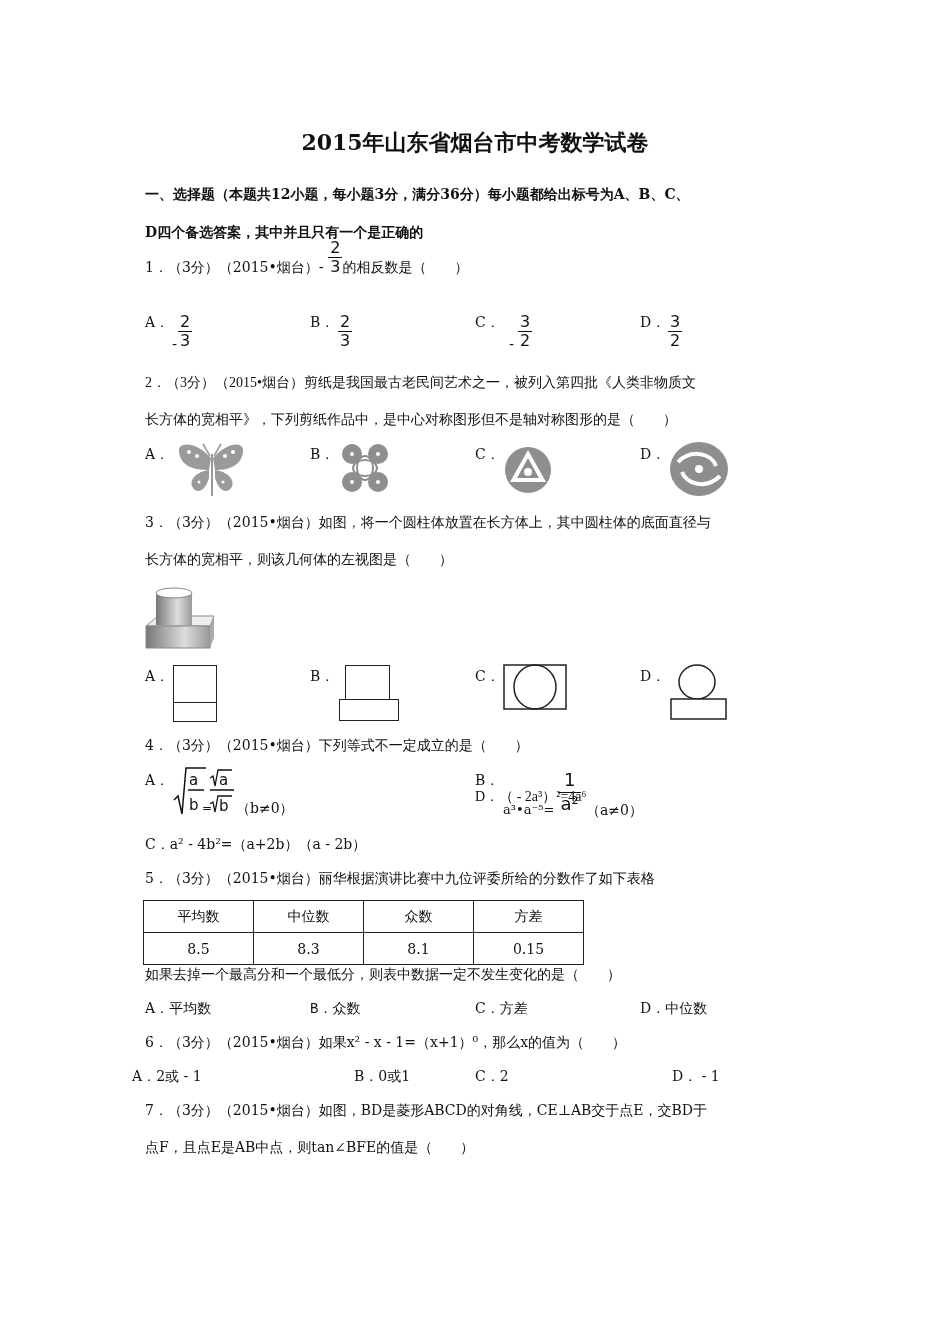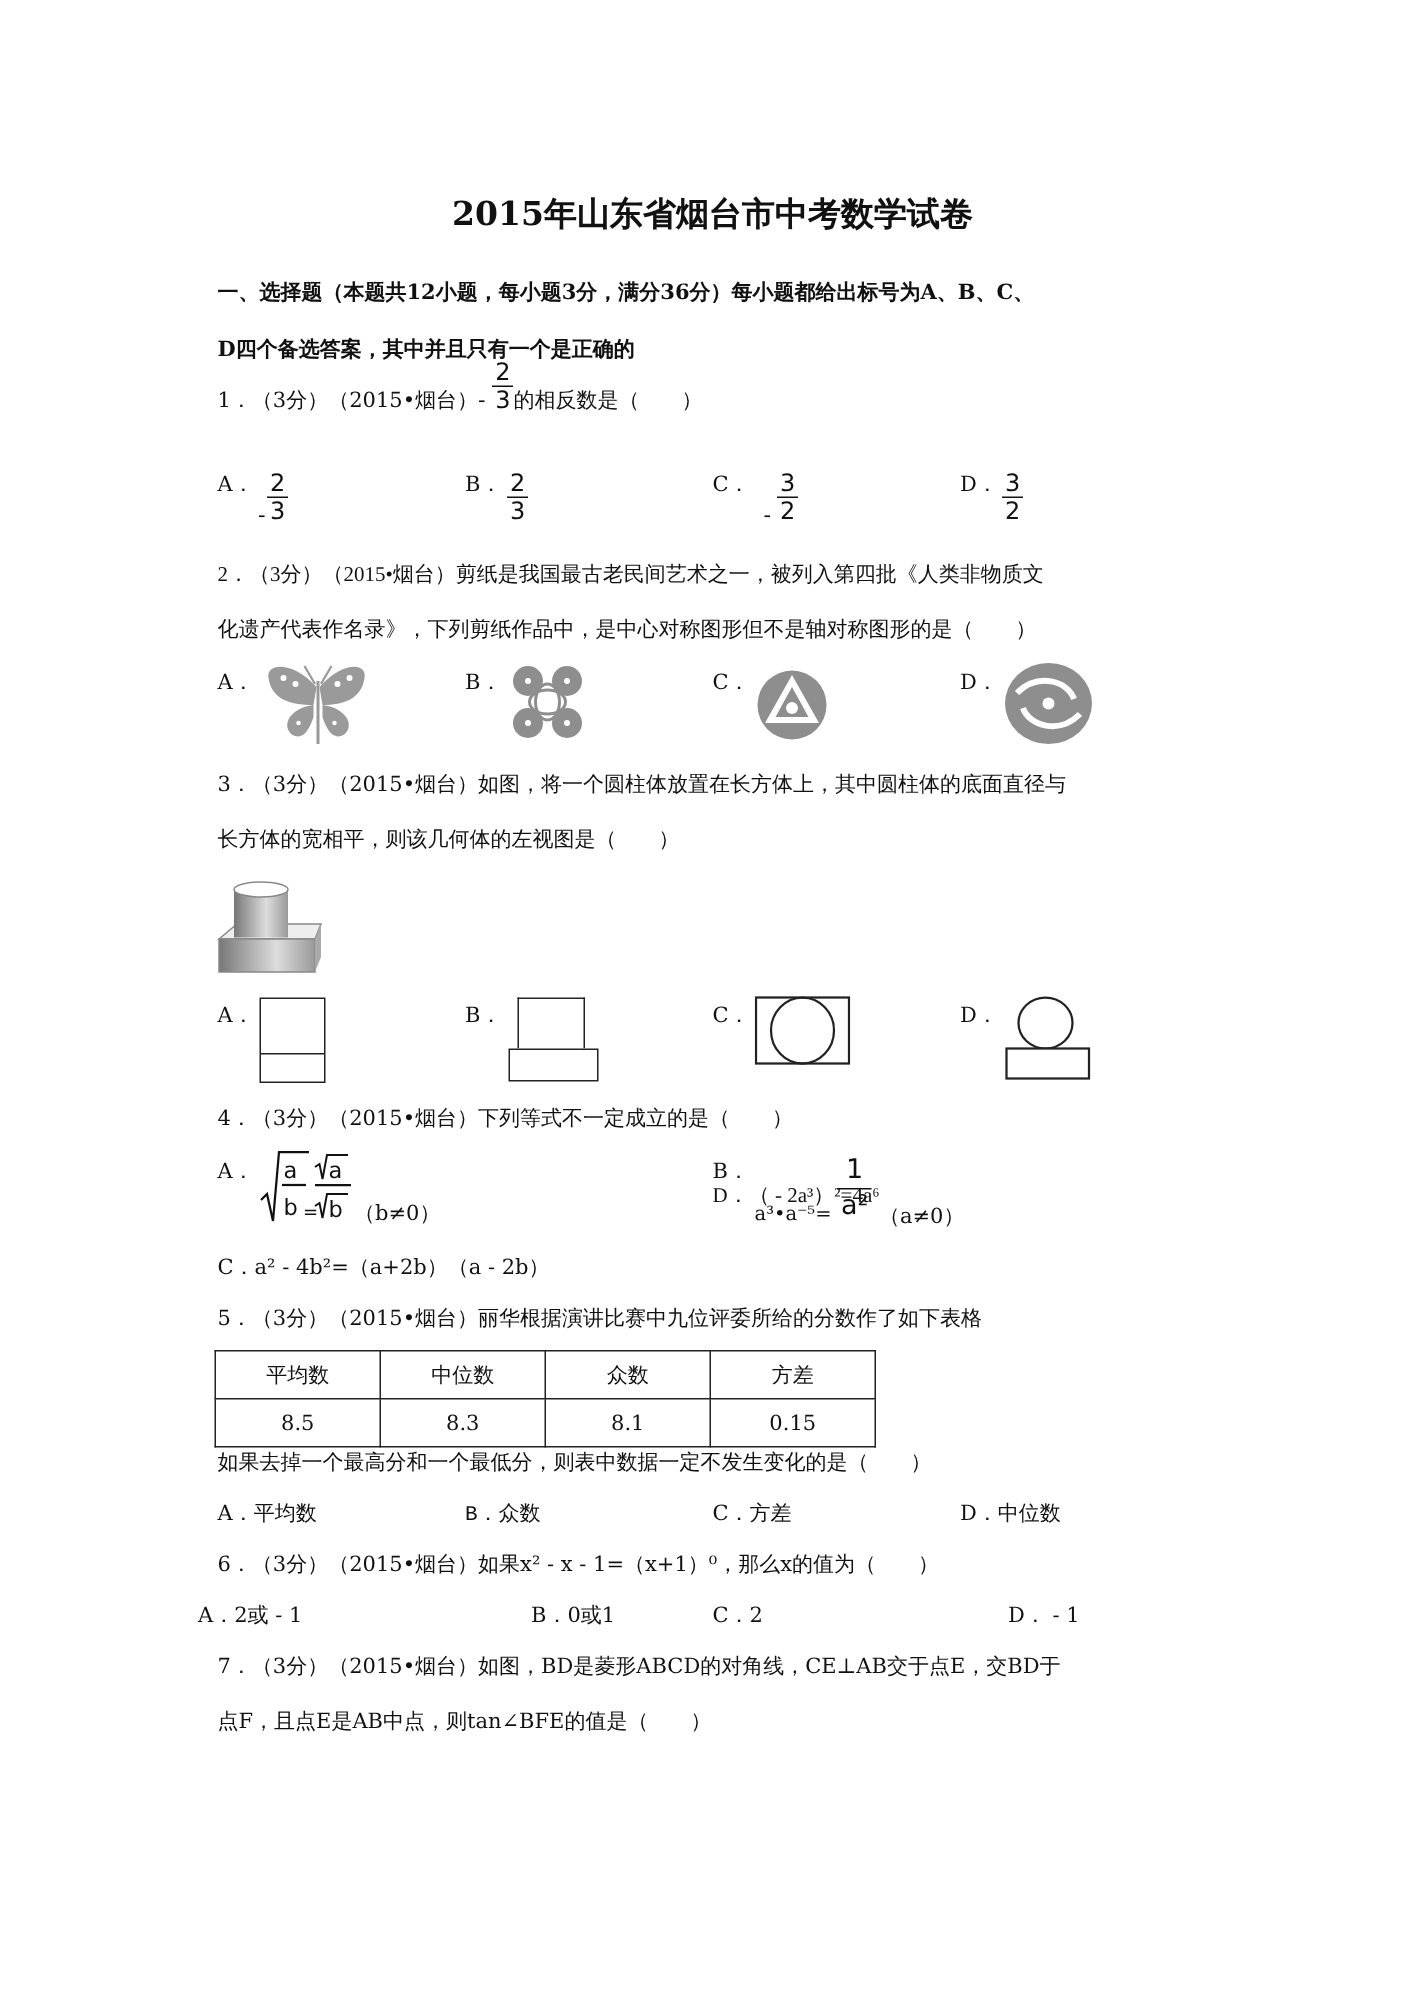--- a/index.html
+++ b/index.html
@@ -47,21 +47,21 @@
       <span class="num">3</span>
       <span class="den">2</span>
     </span></div>
 <div class="abs txt" style="left:640px;top:314px;"><span>D．</span></div>
 <div class="abs" style="left:668px;top:314px;"><span class="frac">
       <span class="num">3</span>
       <span class="den">2</span>
     </span></div>
 
 <div class="abs txt" style="left:145px;top:374px;font-family:Liberation Serif, serif;">2．（3分）（2015•烟台）剪纸是我国最古老民间艺术之一，被列入第四批《人类非物质文</div>
-<div class="abs txt" style="left:145px;top:411px;">化遗产代表作名录》，下列剪纸作品中，是中心对称图形但不是轴对称图形的是（　　）</div>
+<div class="abs txt" style="left:145px;top:411px;">长方体的宽相平》，下列剪纸作品中，是中心对称图形但不是轴对称图形的是（　　）</div>
 <div class="abs txt" style="left:145px;top:446px;">A．</div>
 <svg class="abs" style="left:175px;top:440px;" width="72" height="58">
   <g fill="#9a9a9a">
       <path d="M36 14 L36 56 L38 56 L38 14Z"></path>
       <path d="M36 18 C20 0 2 2 4 12 C6 26 18 30 34 30Z"></path>
       <path d="M38 18 C54 0 70 2 68 12 C66 26 54 30 40 30Z"></path>
       <path d="M34 30 C18 32 12 44 20 50 C28 54 32 44 34 38Z"></path>
       <path d="M40 30 C56 32 62 44 54 50 C46 54 42 44 40 38Z"></path>
       <path d="M35 16 L28 4 M39 16 L46 4" stroke="#9a9a9a" stroke-width="1.5"></path>
     </g>

